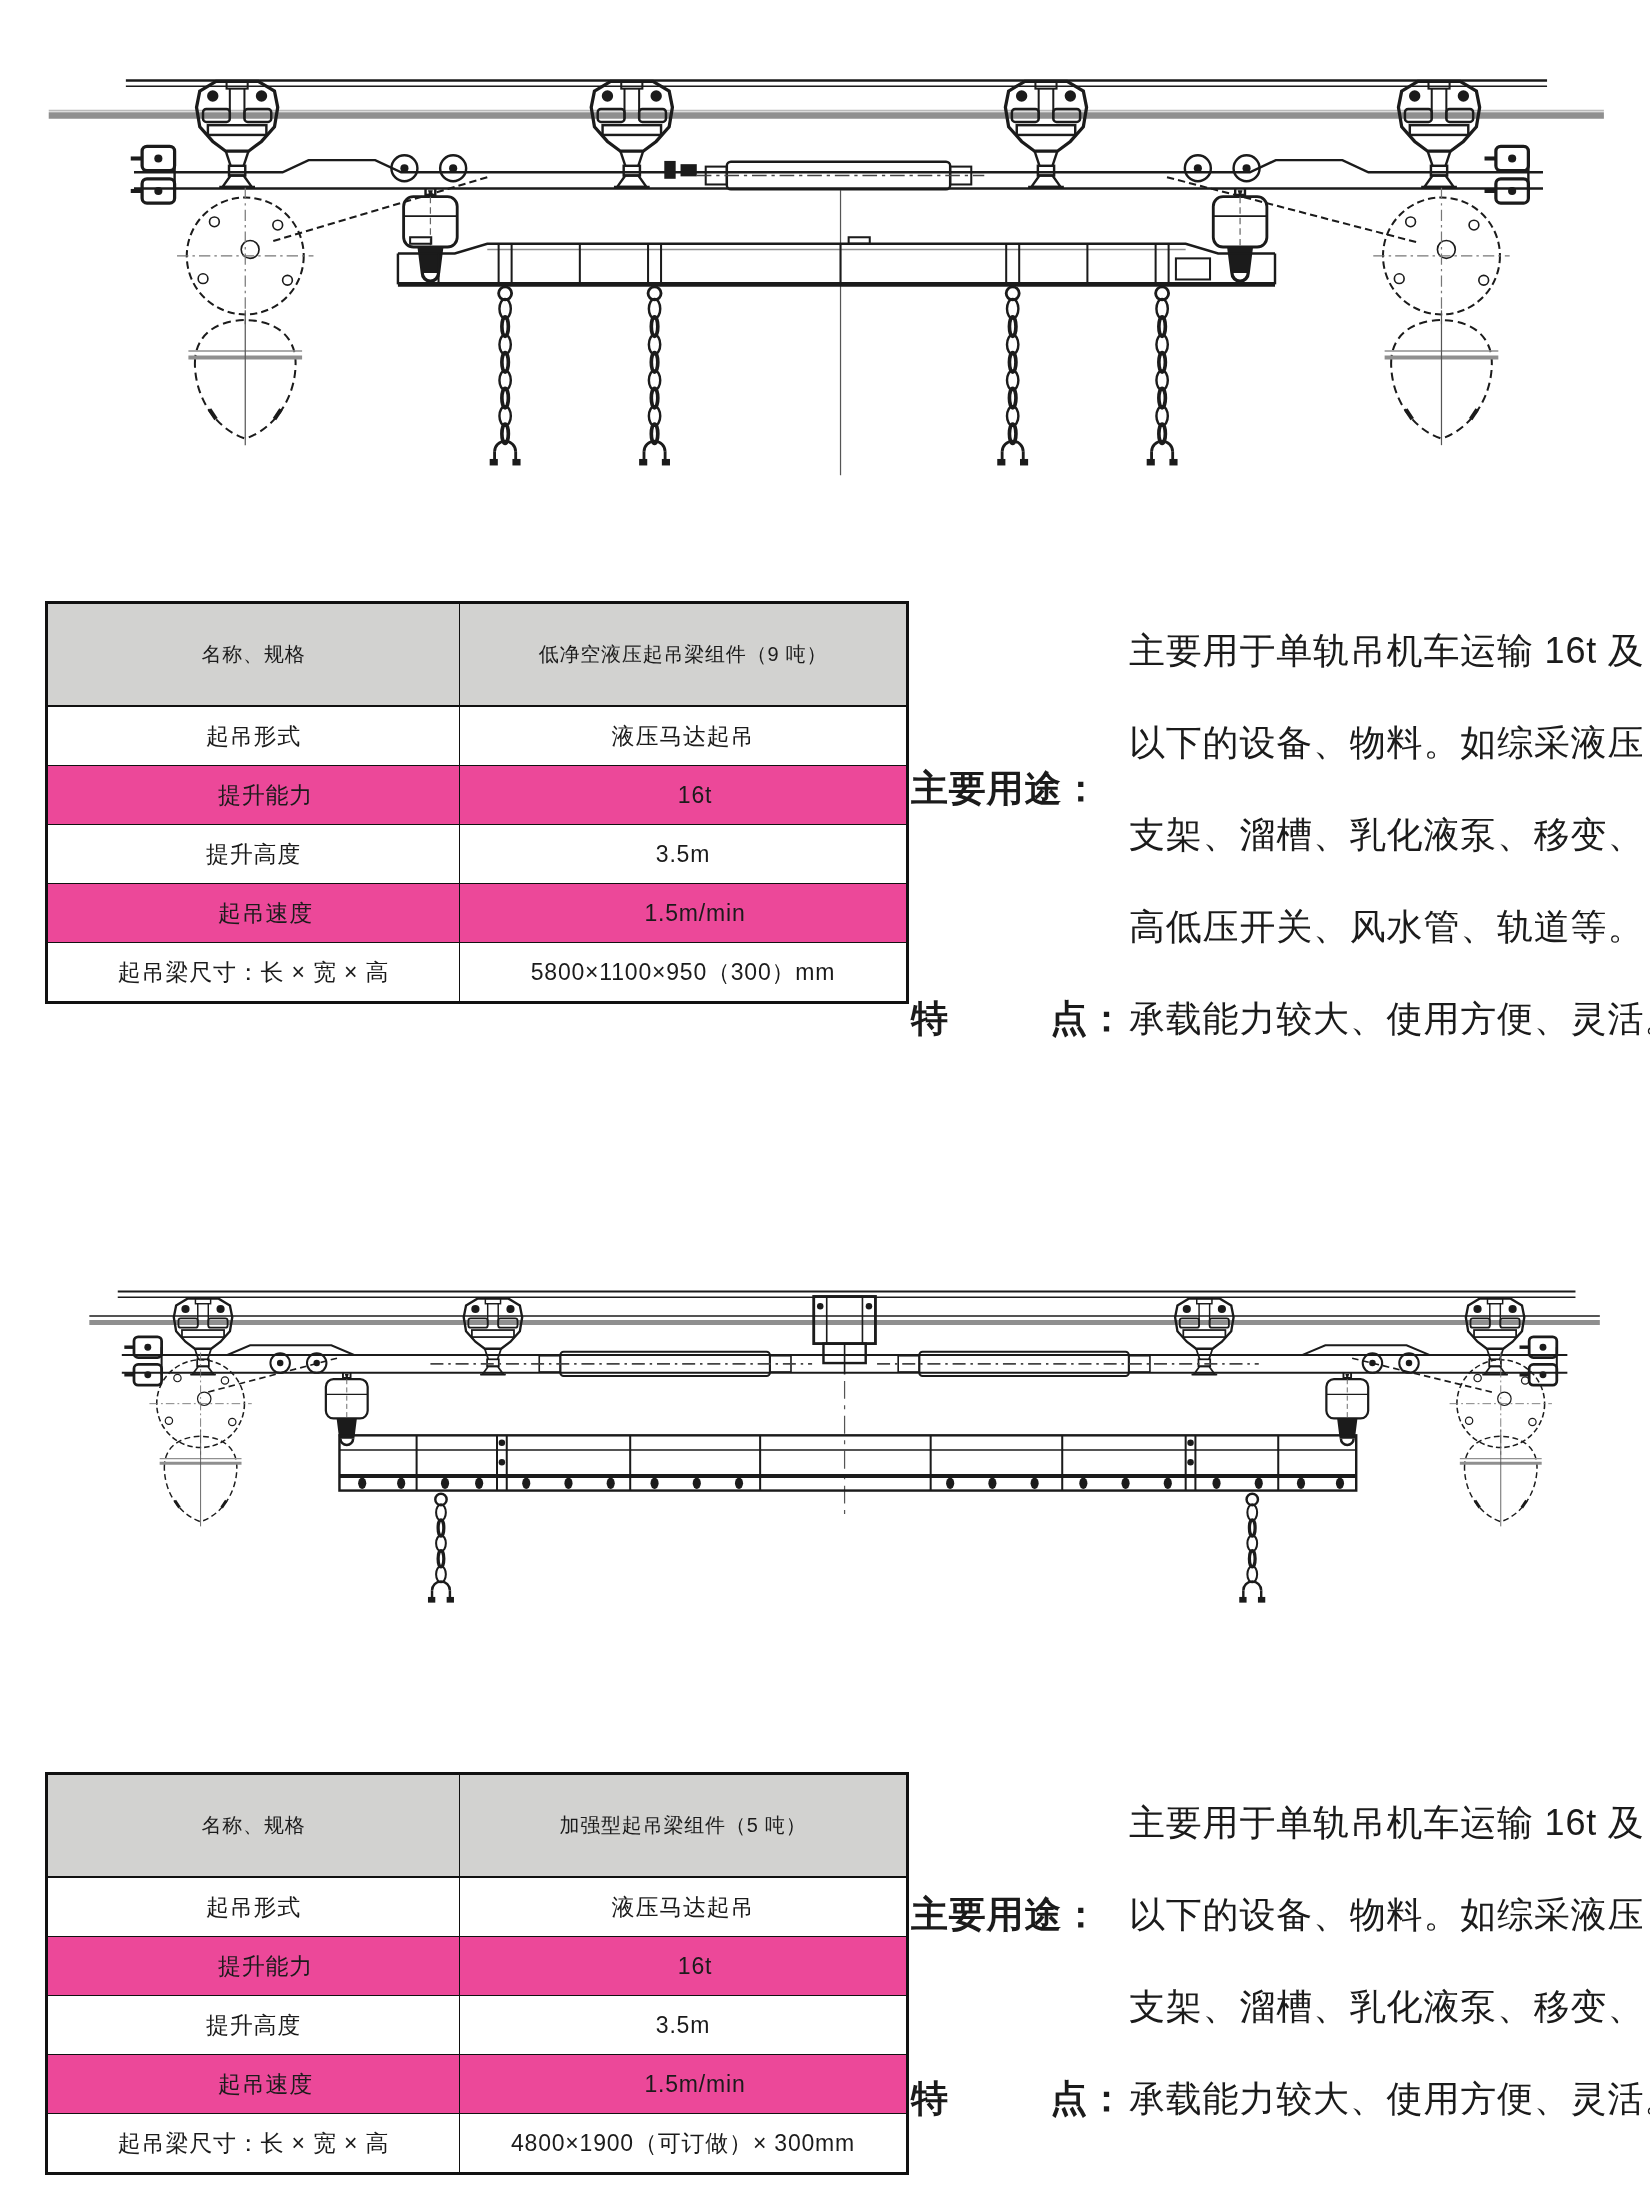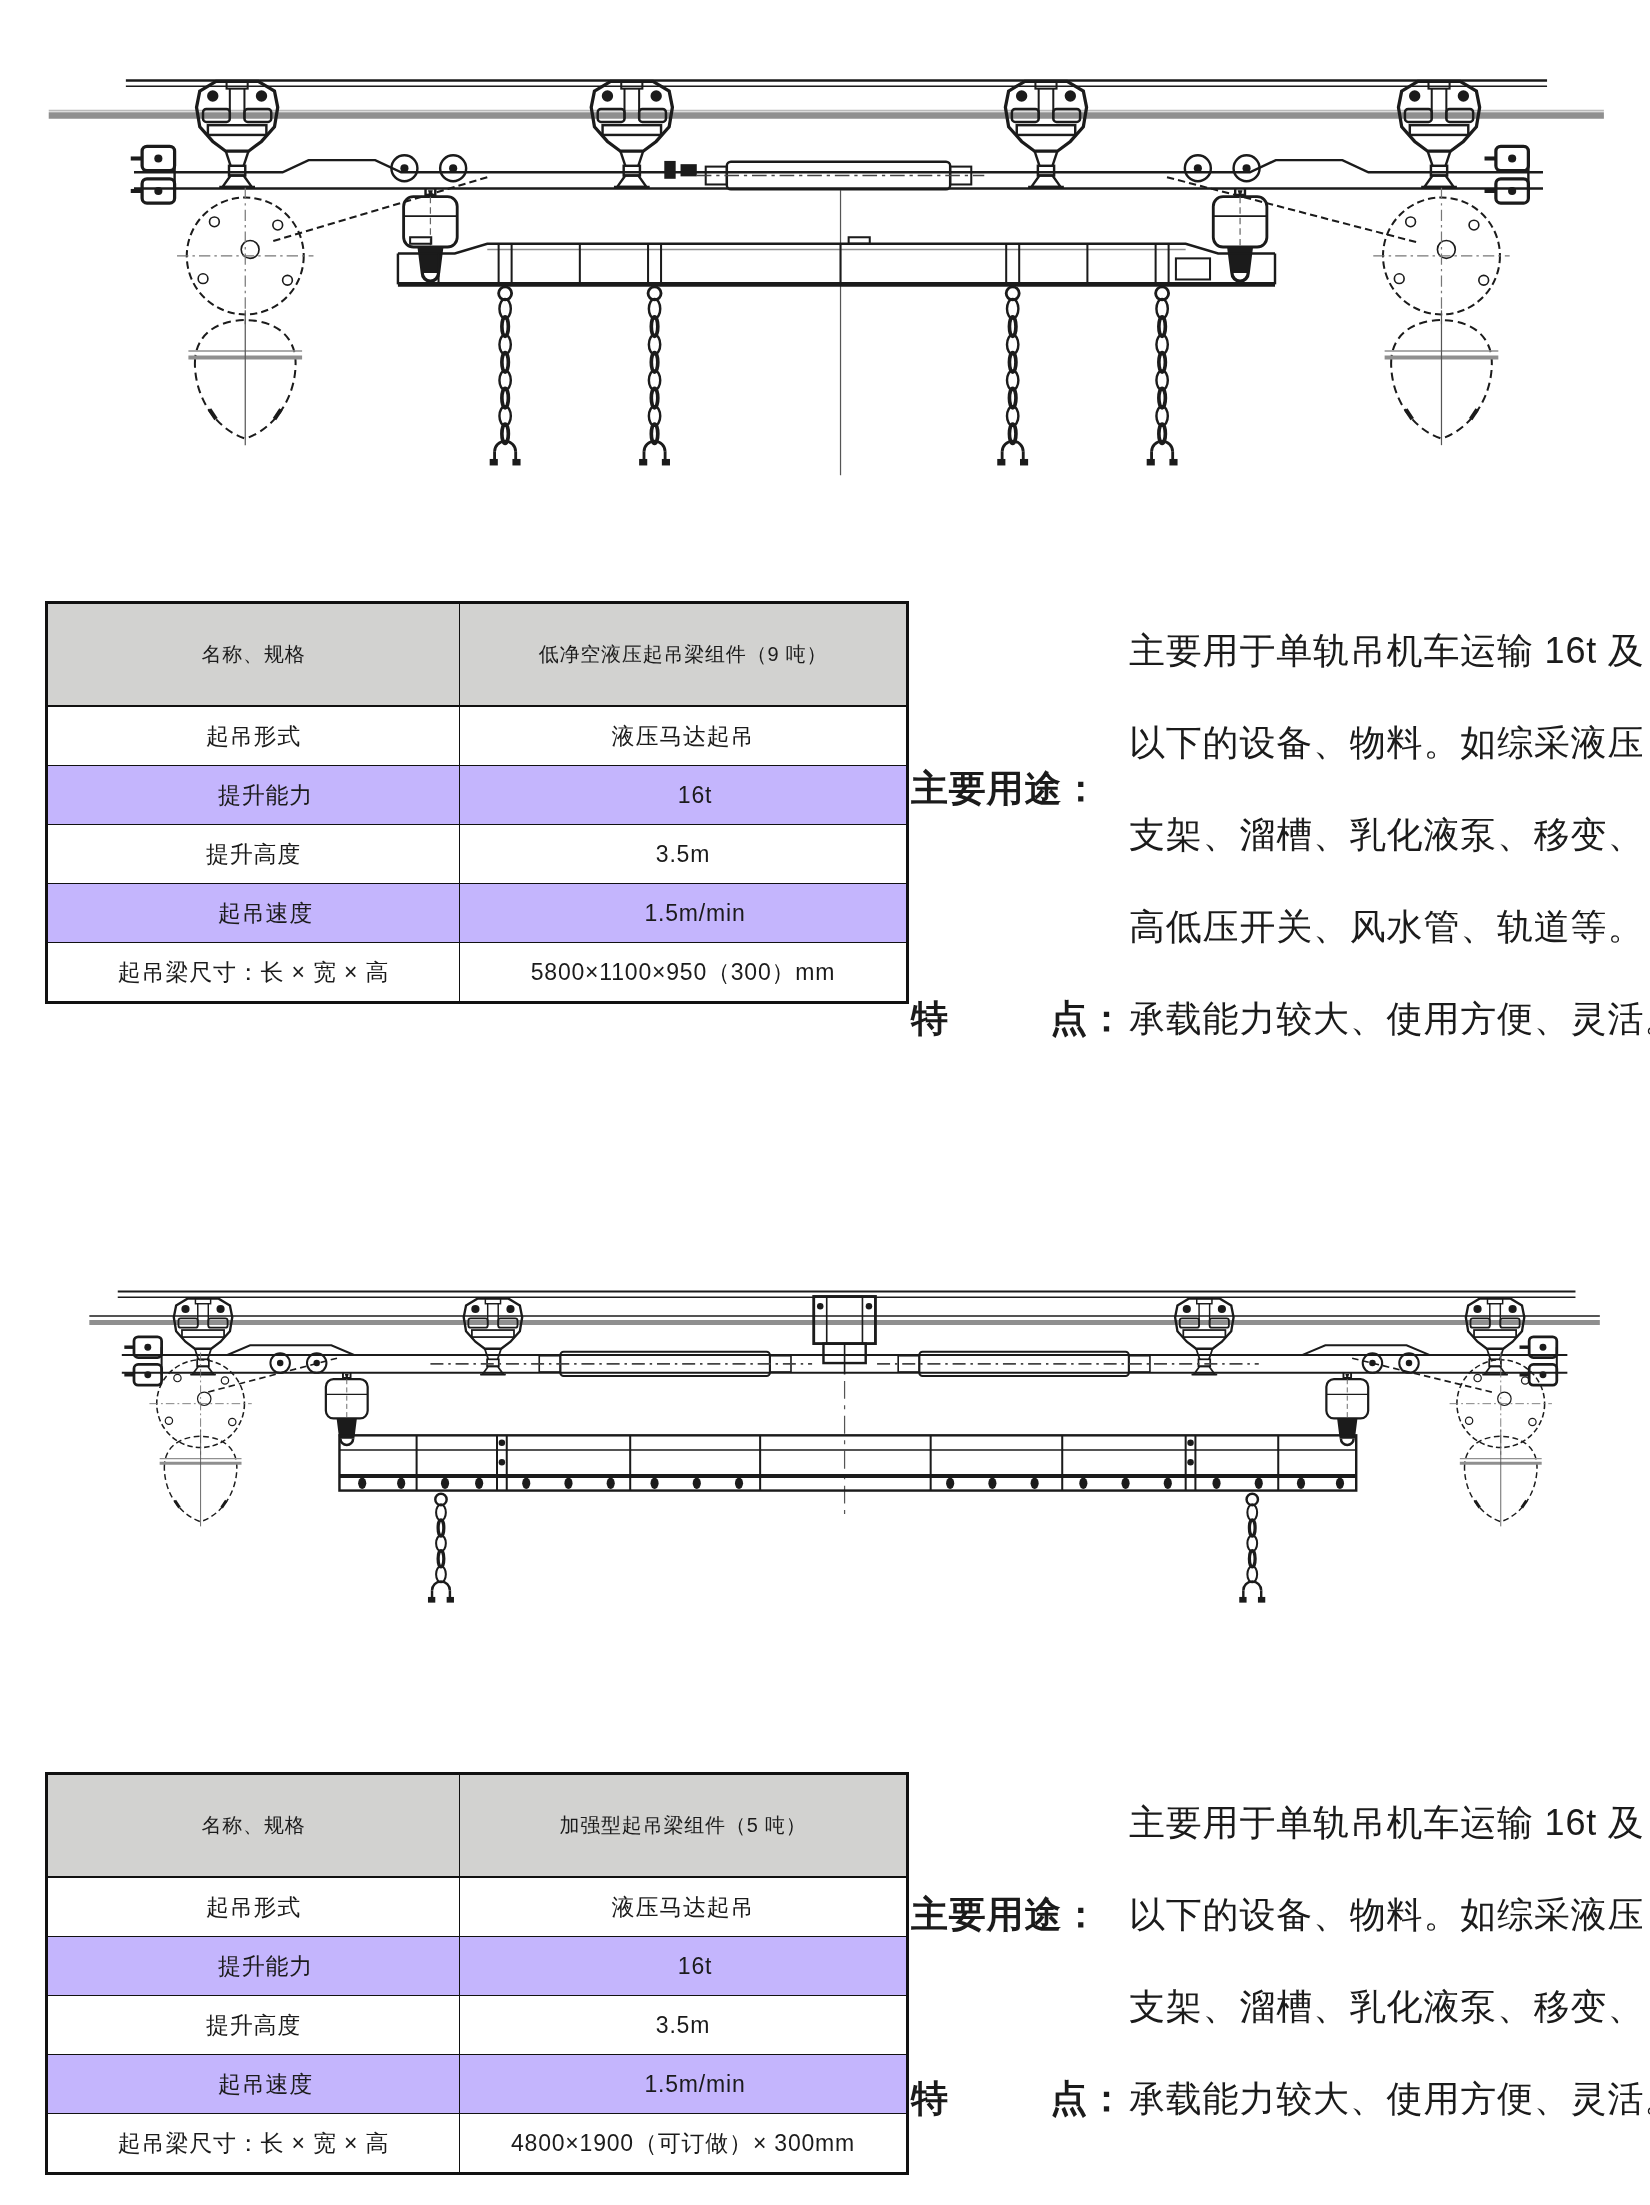--- a/index.html
+++ b/index.html
@@ -7,21 +7,21 @@
        font-family:"Liberation Sans","DejaVu Sans",sans-serif;color:#1b1b1b;}
   .abs{position:absolute;}
   
   .spec-table{position:absolute;left:45px;width:861px;border:3.2px solid #111;
               border-collapse:collapse;table-layout:fixed;}
   .spec-table td{border:1.6px solid #111;text-align:center;vertical-align:middle;
                  font-size:23px;letter-spacing:0.8px;padding:0;}
   .spec-table .hrow td{background:#d2d2d0;font-weight:normal;font-size:20px;
                        height:101px;border-bottom:2.4px solid #111;}
   .spec-table .drow td{height:58px;background:#ffffff;}
-  .spec-table .drow.alt td{background:#c4b5fd;padding-left:24px;}
+  .spec-table .drow.alt td{background:#ec4899;padding-left:24px;}
   .spec-table col.c1{width:413px;}
   .spec-table col.c2{width:448px;}
   
   .desc{position:absolute;left:911px;width:735px;font-size:36px;letter-spacing:0.8px;}
   .desc .row{display:flex;}
   .desc .lbl{width:218px;flex:0 0 218px;font-weight:bold;font-size:37px;
              display:flex;align-items:center;}
   .desc .lbl.spread{justify-content:space-between;padding-right:3.2px;box-sizing:border-box;}
   .desc .lines{flex:1;}
   .desc .line{height:92px;display:flex;align-items:center;white-space:nowrap;}

